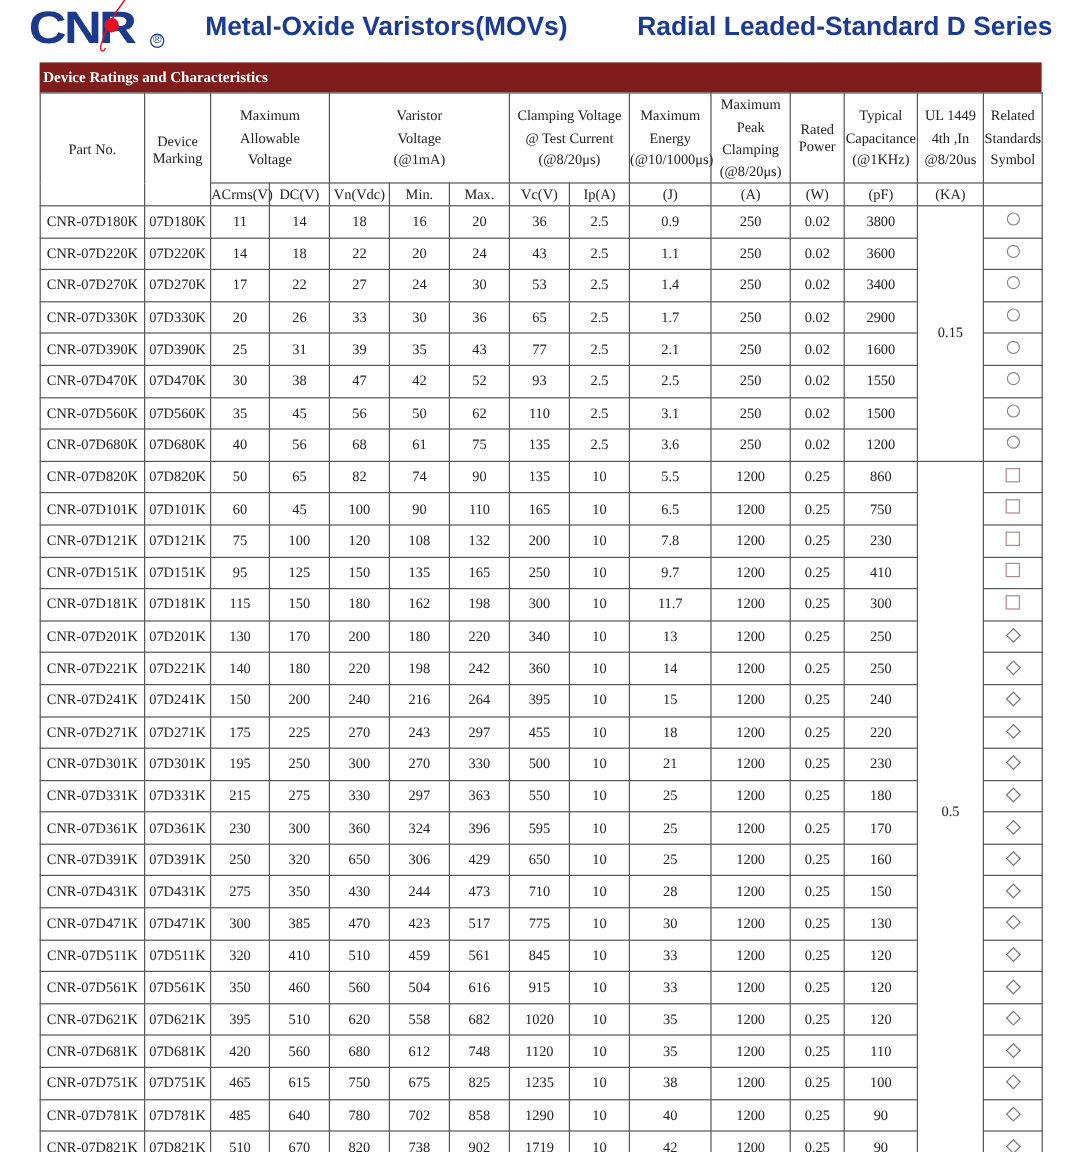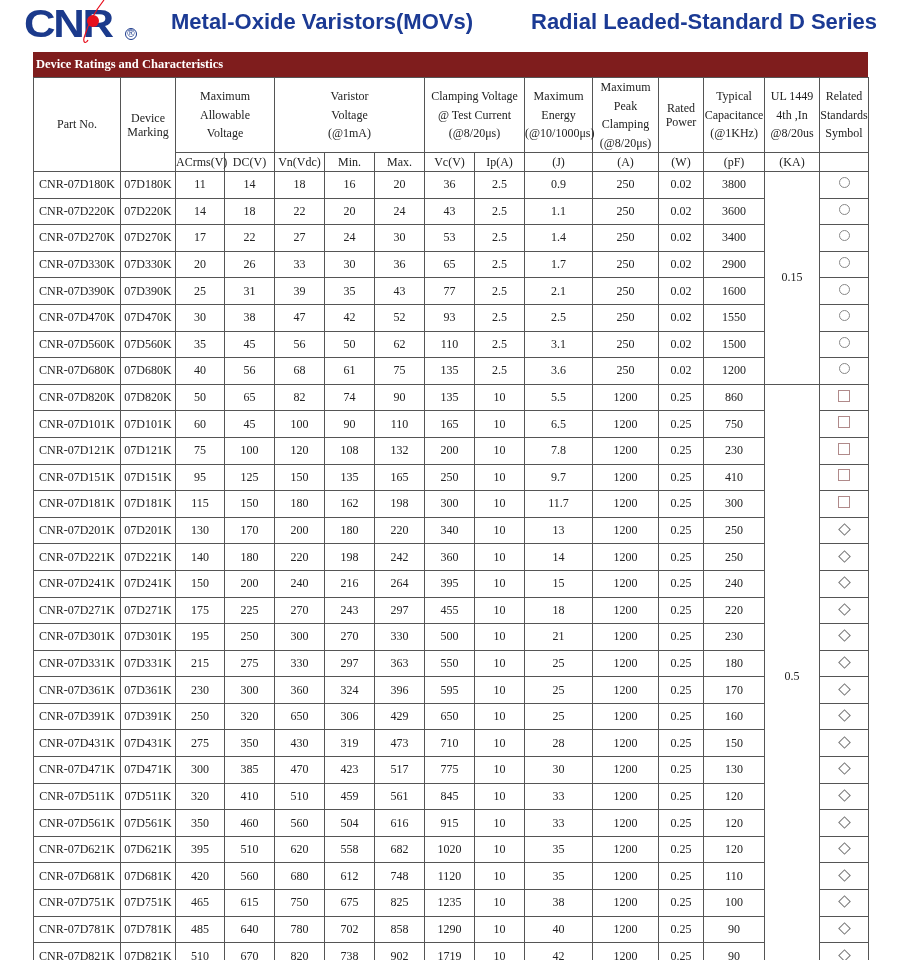--- a/index.html
+++ b/index.html
@@ -462,21 +462,21 @@
         <td>0.25</td>
         <td>160</td>
         <td><span class="sym sym-diamond"></span></td>
       </tr>
       <tr>
         <td>CNR-07D431K</td>
         <td>07D431K</td>
         <td>275</td>
         <td>350</td>
         <td>430</td>
-        <td>319</td>
+        <td>244</td>
         <td>473</td>
         <td>710</td>
         <td>10</td>
         <td>28</td>
         <td>1200</td>
         <td>0.25</td>
         <td>150</td>
         <td><span class="sym sym-diamond"></span></td>
       </tr>
       <tr>

